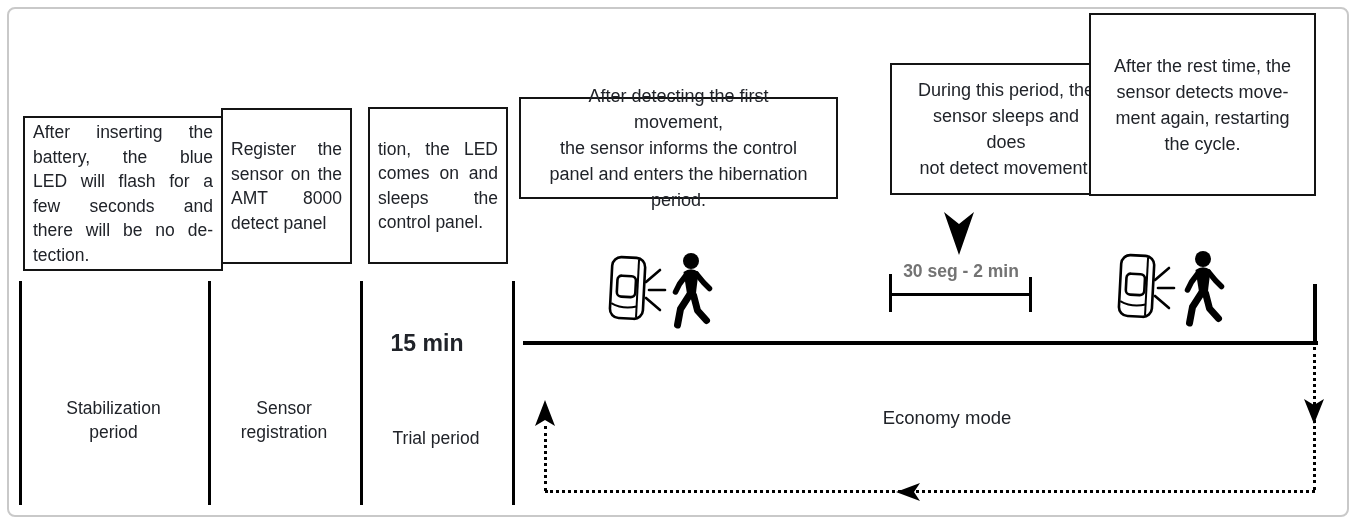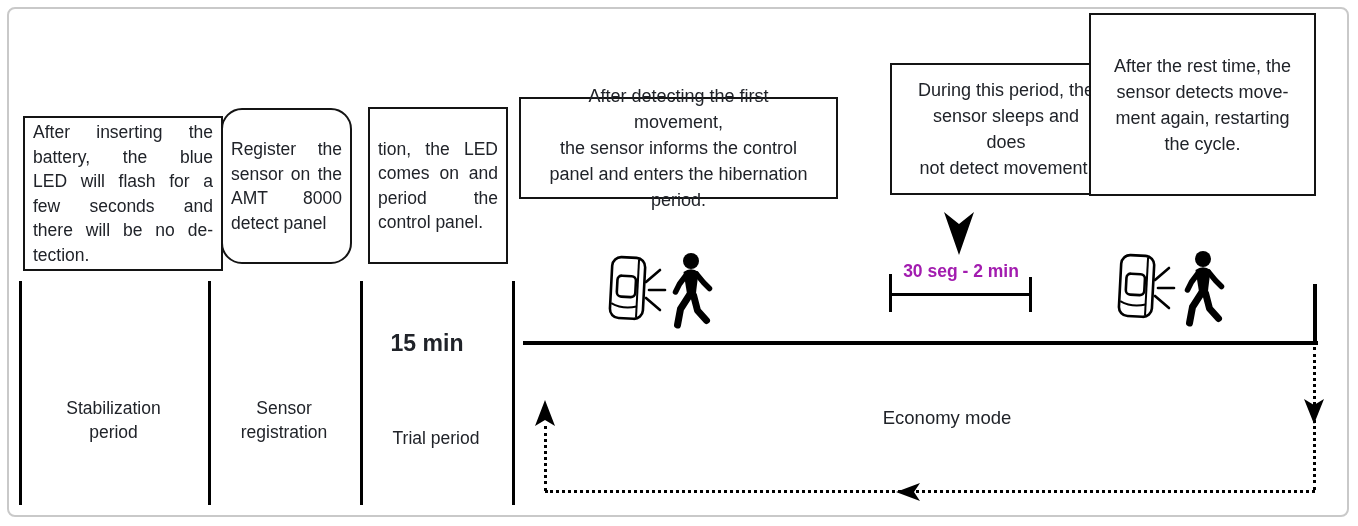--- a/index.html
+++ b/index.html
@@ -20,50 +20,50 @@
   .jbox .jlast{text-align:left;}
   .cbox{font-size:18px;line-height:26px;text-align:center;padding:2px 22px;}
   .pre{white-space:pre-line;}
   .vdiv{position:absolute;width:3px;background:#000;}
   .hline{position:absolute;background:#000;}
   .dotv{position:absolute;width:0;border-left:3px dotted #000;}
   .doth{position:absolute;height:0;border-top:3px dotted #000;}
   .lbl{position:absolute;text-align:center;font-size:17.5px;line-height:24px;}
   .lbl-bold{font-weight:bold;font-size:23px;line-height:26px;}
   .economy{font-size:18.5px;}
-  .bracket-lbl{position:absolute;text-align:center;font-weight:bold;font-size:17.5px;color:#a21caf;}
+  .bracket-lbl{position:absolute;text-align:center;font-weight:bold;font-size:17.5px;color:#737373;}
   svg{position:absolute;display:block;}
 </style>
 </head>
 <body>
 
 <div class="stage">
 
   <div class="frame"></div>
 
   <div class="ibox jbox" style="left:23px;top:116px;width:200px;height:155px;">
       <div class="jline">After inserting the</div>
       <div class="jline">battery, the blue</div>
       <div class="jline">LED will flash for a</div>
       <div class="jline">few seconds and</div>
       <div class="jline">there will be no de-</div>
       <div class="jlast">tection.</div>
     </div>
 
-  <div class="ibox jbox" style="left:221px;top:108px;width:131px;height:156px;border-radius:21px;">
+  <div class="ibox jbox" style="left:221px;top:108px;width:131px;height:156px;">
       <div class="jline">Register the</div>
       <div class="jline">sensor on the</div>
       <div class="jline">AMT 8000</div>
       <div class="jlast">detect panel</div>
     </div>
 
   <div class="ibox jbox" style="left:368px;top:107px;width:140px;height:157px;">
       <div class="jline">tion, the LED</div>
       <div class="jline">comes on and</div>
-      <div class="jline">period the</div>
+      <div class="jline">sleeps the</div>
       <div class="jlast">control panel.</div>
     </div>
 
   <div class="ibox cbox" style="left:519px;top:97px;width:319px;height:102px;">
     <div class="pre">After detecting the first movement,
 the sensor informs the control
 panel and enters the hibernation
 period.</div>
   </div>
 

